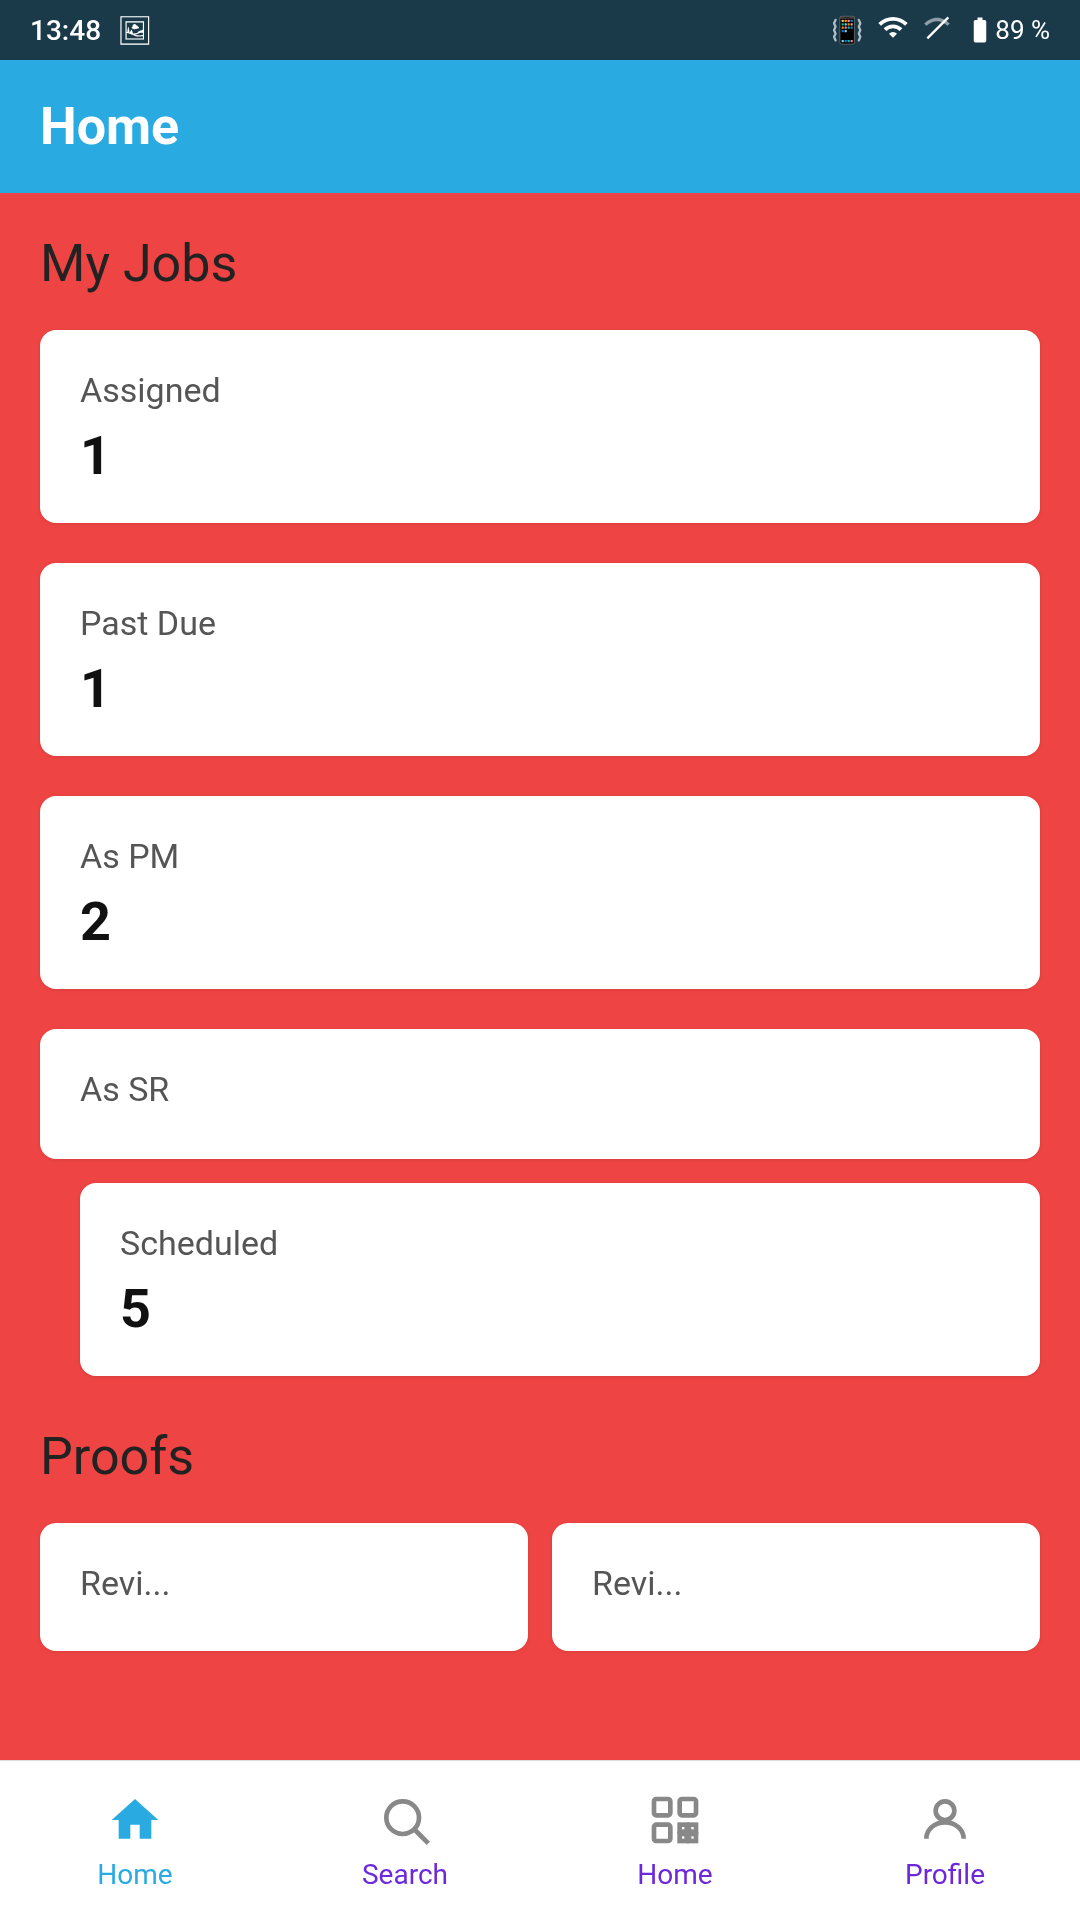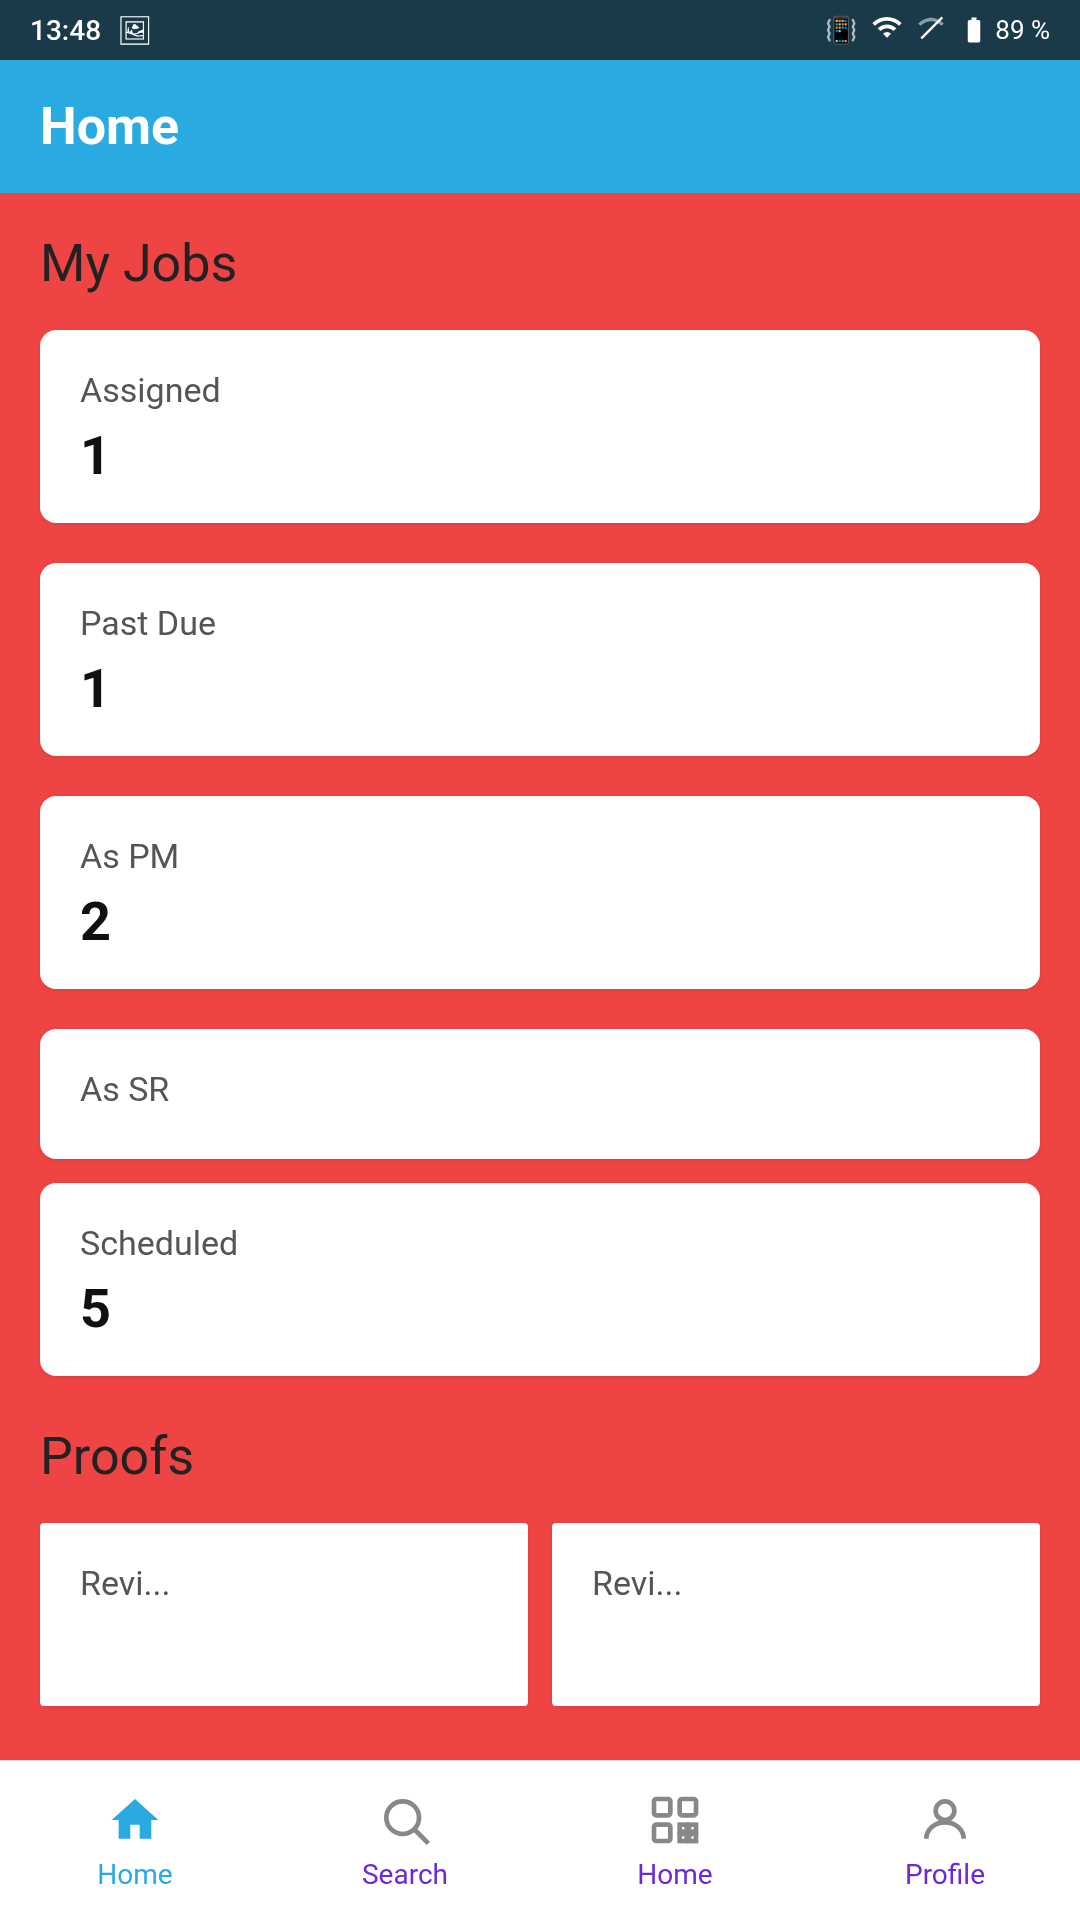--- a/index.html
+++ b/index.html
@@ -70,20 +70,21 @@
       cursor: pointer;
     }
 
     .job-card-full {
       background: white;
       border-radius: 16px;
       padding: 40px 40px 36px 40px;
       box-shadow: 0 1px 4px rgba(0,0,0,0.10);
       margin-bottom: 24px;
       cursor: pointer;
+      margin-left: 40px;
     }
 
     .job-card-label {
       font-size: 34px;
       color: #555;
       font-weight: 400;
       margin-bottom: 14px;
     }
 
     .job-card-value {
@@ -99,24 +100,24 @@
 
     .proofs-grid {
       display: grid;
       grid-template-columns: 1fr 1fr;
       gap: 24px;
       margin-top: 36px;
     }
 
     .proof-card {
       background: white;
-      border-radius: 4px;
+      border-radius: 16px;
       padding: 40px 40px 33px 40px;
       box-shadow: 0 1px 4px rgba(0,0,0,0.10);
-      height: 183px;
+      height: 128px;
       cursor: pointer;
       overflow: hidden;
     }
 
     .proof-card-label {
       font-size: 34px;
       color: #555;
       font-weight: 400;
     }
 
@@ -164,21 +165,21 @@
 
     .nav-icon svg {
       width: 56px;
       height: 56px;
     }
 
     
     .vibrate-icon { font-size: 26px; }
     .wifi-icon { font-size: 26px; }
     .signal-icon { font-size: 24px; }
-    .battery-icon { display: flex; align-items: center; gap: 6px; font-size: 26px; }
+    .battery-icon { display: flex; align-items: center; font-size: 26px; }
   </style>
 </head>
 <body>
 
 <div class="status-bar">
   <div class="status-left">
     <span class="status-time">13:48</span>
     <span>🖼</span>
   </div>
   <div class="status-right">

